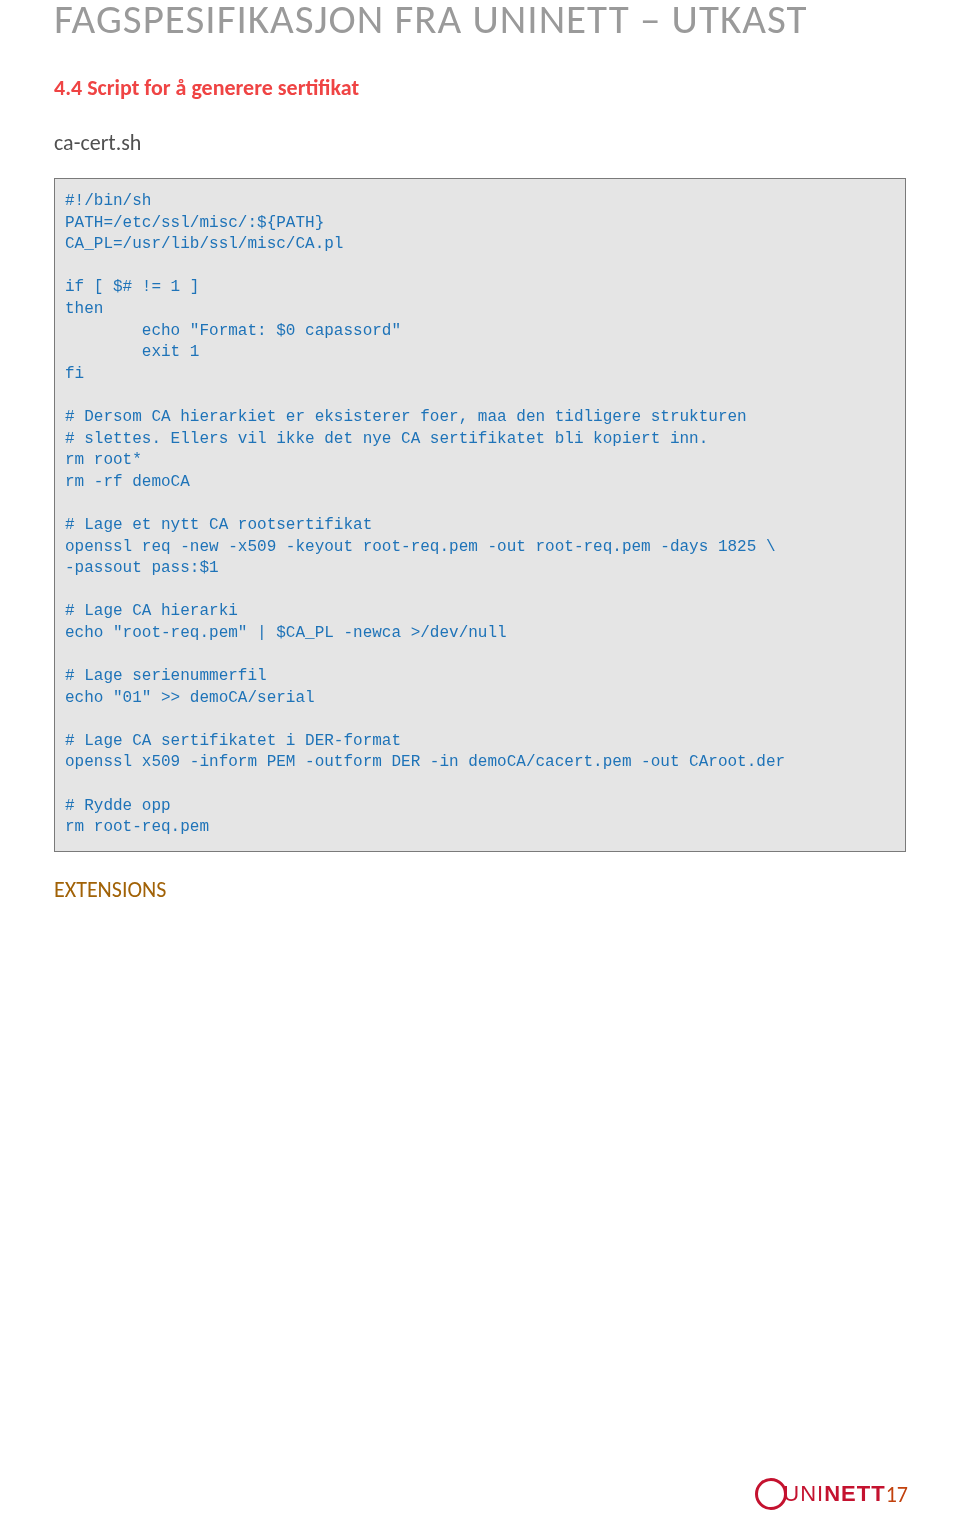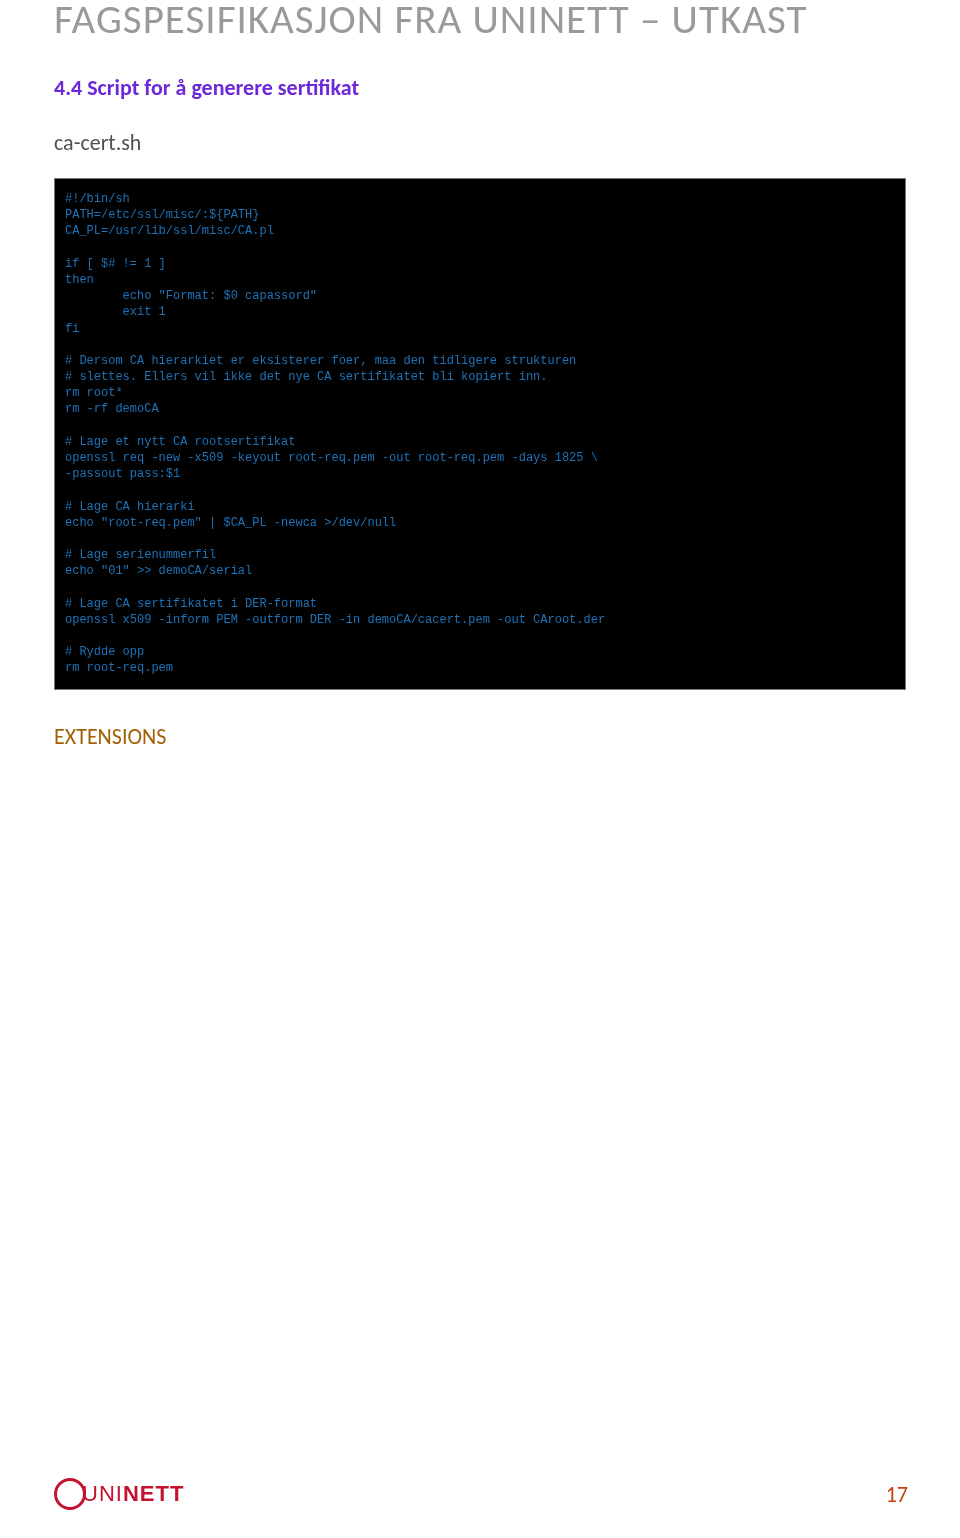--- a/index.html
+++ b/index.html
@@ -23,54 +23,54 @@
   }
   .content {
     position: absolute;
     top: 74px;
     left: 54px;
     right: 54px;
   }
   .section-heading {
     font-size: 22px;
     font-weight: 700;
-    color: #6d28d9;
+    color: #ef4444;
     margin: 0 0 28px 0;
   }
   .filename {
     font-size: 22px;
     font-weight: 400;
     color: #505050;
     margin: 0 0 22px 0;
   }
   .code-box {
     border: 1px solid #7a7a7a;
-    background: #000000;
+    background: #e5e5e5;
     padding: 12px 10px;
-    margin-bottom: 33px;
+    margin-bottom: 24px;
     font-family: "Courier New", Courier, monospace;
-    font-size: 12px;
+    font-size: 16px;
     line-height: 1.35;
     color: #1e73b8;
     white-space: pre;
     overflow: hidden;
   }
   .sub-heading {
     font-size: 22px;
     font-weight: 400;
     color: #a16207;
     margin: 18px 0 22px 0;
   }
   .footer {
     position: absolute;
     bottom: 28px;
     left: 54px;
     right: 52px;
     display: flex;
-    justify-content: space-between;
+    justify-content: flex-end;
     align-items: center;
   }
   .logo {
     display: flex;
     align-items: center;
   }
   .logo-ring {
     width: 26px;
     height: 26px;
     border: 3px solid #c4122f;

